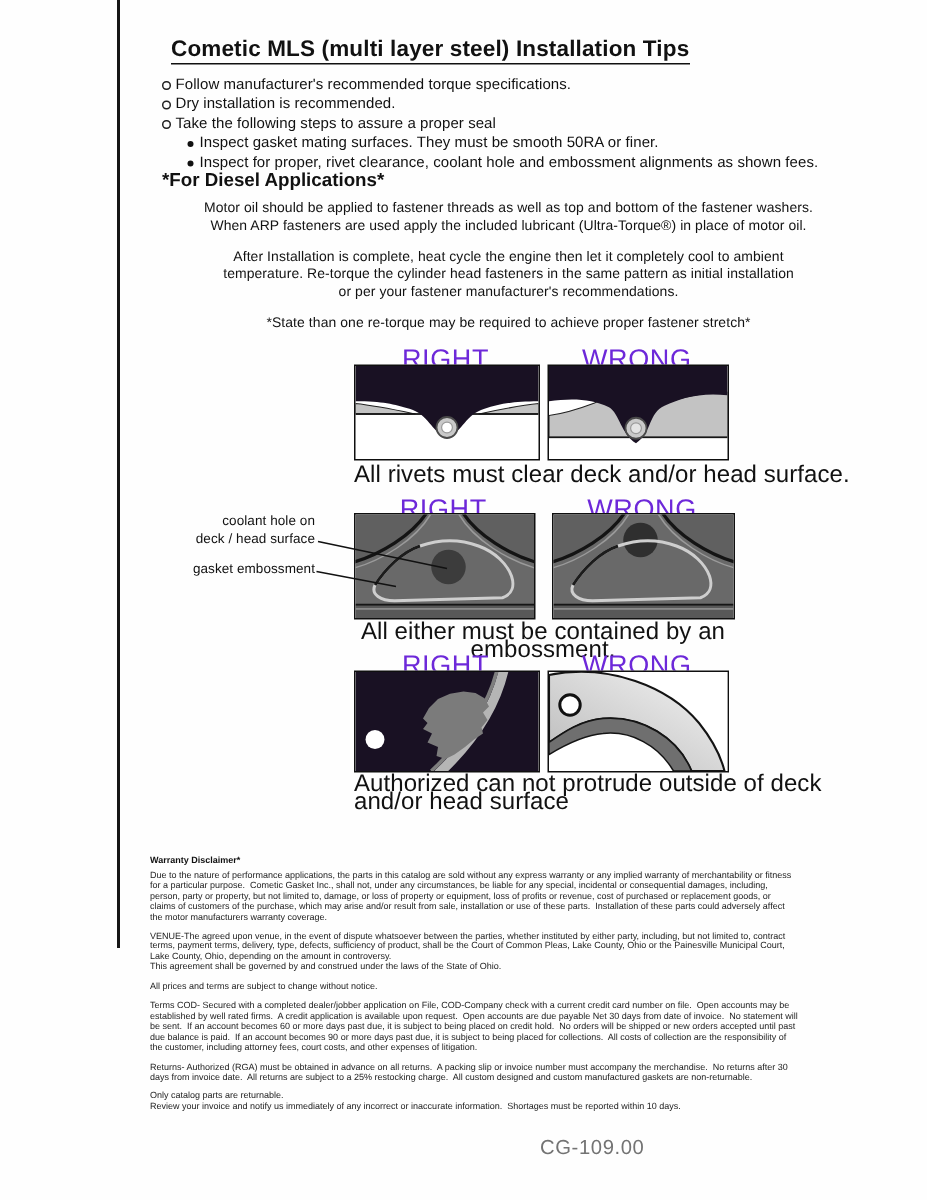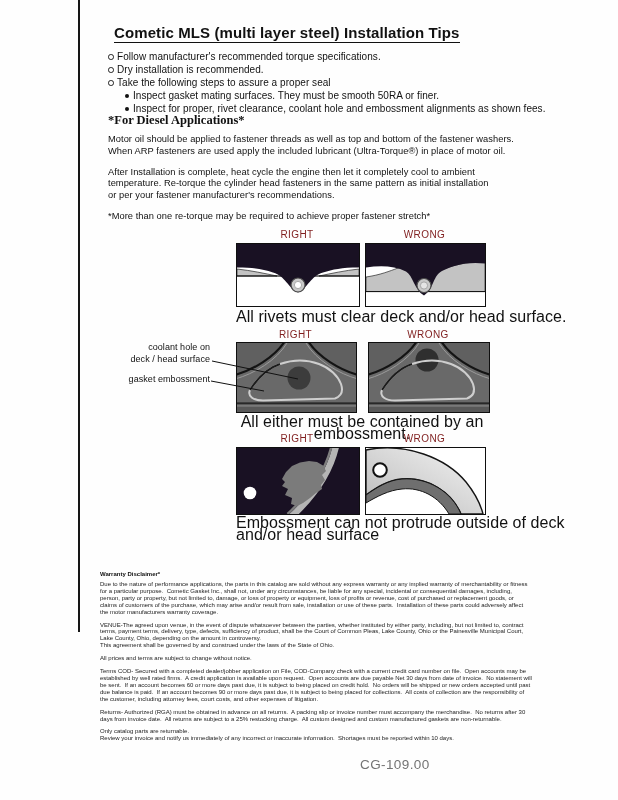--- a/index.html
+++ b/index.html
@@ -11,25 +11,25 @@
   .intro{position:absolute;left:100px;top:24px;width:470px;}
   .doc-title{display:inline-block;margin:0 0 7px 14px;font-size:15px;font-weight:bold;letter-spacing:0.1px;border-bottom:1.6px solid #111;padding-bottom:1px;}
   .bullet,.sub-bullet{position:relative;font-size:10px;line-height:13px;letter-spacing:0.05px;}
   .bullet{padding-left:17px;}
   .bullet::before{content:"";position:absolute;left:8px;top:4.2px;width:3.6px;height:3.6px;border:1px solid #222;border-radius:50%;}
   .sub-bullet{padding-left:33px;}
   .sub-bullet::before{content:"";position:absolute;left:25px;top:4.8px;width:4.4px;height:4.4px;background:#111;border-radius:50%;}
 
   
   .diesel{position:absolute;left:100px;top:113px;width:470px;}
-  .diesel h2{margin:0 0 6px 8px;font-size:12.5px;font-weight:bold;font-family:Liberation Serif, serif;}
-  .diesel p{margin:0 0 9px 8px;font-size:9.3px;line-height:11.8px;letter-spacing:0.05px;white-space:pre-line;}
+  .diesel h2{margin:0 0 6px 8px;font-size:12.5px;font-weight:bold;}
+  .diesel p{margin:0 0 9px 8px;font-size:9.3px;line-height:11.8px;letter-spacing:0.05px;white-space:pre-line;text-align:center;}
 
   
-  .fig-label{position:absolute;font-size:10px;letter-spacing:0.4px;text-align:center;color:#7f1d1d;}
+  .fig-label{position:absolute;font-size:18px;letter-spacing:0.4px;text-align:center;color:#6d28d9;}
   .fig-box{position:absolute;border:1.6px solid #0f0f0f;background:#fff;line-height:0;}
   .fig-caption{position:absolute;font-size:16px;line-height:11.8px;letter-spacing:0.05px;white-space:pre-line;}
   .anno{position:absolute;font-size:9px;line-height:11.6px;text-align:right;white-space:pre-line;letter-spacing:0.05px;}
   .leader{position:absolute;left:95px;top:330px;pointer-events:none;z-index:6;}
 
   
   .warranty{position:absolute;left:100px;top:571px;width:432px;}
   .warranty h3{margin:0 0 4px 0;font-size:6px;font-weight:bold;}
   .warranty p{margin:0 0 6px 0;font-size:6px;line-height:6.9px;white-space:pre-wrap;color:#1c1c1c;}
   .doc-code{position:absolute;left:360px;top:757px;font-size:13.5px;letter-spacing:0.4px;color:#737373;}
@@ -49,21 +49,21 @@
     <div class="sub-bullet">Inspect for proper, rivet clearance, coolant hole and embossment alignments as shown fees.</div>
   </div>
 
   <div class="diesel">
     <h2>*For Diesel Applications*</h2>
     <p>Motor oil should be applied to fastener threads as well as top and bottom of the fastener washers.
 When ARP fasteners are used apply the included lubricant (Ultra-Torque®) in place of motor oil.</p>
     <p>After Installation is complete, heat cycle the engine then let it completely cool to ambient
 temperature. Re-torque the cylinder head fasteners in the same pattern as initial installation
 or per your fastener manufacturer's recommendations.</p>
-    <p>*More than one re-torque may be required to achieve proper fastener stretch*</p>
+    <p>*State than one re-torque may be required to achieve proper fastener stretch*</p>
   </div>
 
   <div class="fig-label" style="left:236px;top:229px;width:122px;">RIGHT</div>
   <div class="fig-label" style="left:365px;top:229px;width:119px;">WRONG</div>
 
   <div class="fig-box" style="left:236px;top:243px;width:122px;height:62px;">
     <svg width="122" height="62" viewBox="0 0 122 62">
       <path d="M0,25 C14,26.5 28,29.5 40,32 L0,32 Z" fill="#c3c3c3" stroke="#222" stroke-width="0.7"></path>
       <path d="M122,25 C108,26.5 94,29.5 82,32 L122,32 Z" fill="#c3c3c3" stroke="#222" stroke-width="0.7"></path>
       <rect x="0" y="31.4" width="122" height="1.2" fill="#161616"></rect>
@@ -147,21 +147,21 @@
           <stop offset="0" stop-color="#b9b9b9"></stop>
           <stop offset="1" stop-color="#f4f4f4"></stop>
         </linearGradient>
       </defs>
       <rect width="119" height="66" fill="#ffffff"></rect>
       <path d="M0,2 C40,-6 80,10 100,34 C108,44 114,54 117,66 L95,66 C86,44 62,29 36,31 C22,32 10,40 0,47 Z" fill="url(#g3)" stroke="#141414" stroke-width="1.4"></path>
       <path d="M0,47 C10,40 22,32 36,31 C62,29 86,44 95,66 L83,66 C73,49 55,39 36,41 C23,42 10,49 0,55 Z" fill="#6f6f6f" stroke="#141414" stroke-width="1"></path>
       <circle cx="14" cy="22" r="6.8" fill="#ffffff" stroke="#111" stroke-width="2"></circle>
     </svg>
   </div>
-  <div class="fig-caption" style="left:236px;top:517px;">Embossment can not protrude outside of deck
+  <div class="fig-caption" style="left:236px;top:517px;">Authorized can not protrude outside of deck
 and/or head surface</div>
 
   <div class="warranty">
     <h3>Warranty Disclaimer*</h3>
     <p>Due to the nature of performance applications, the parts in this catalog are sold without any express warranty or any implied warranty of merchantability or fitness for a particular purpose.  Cometic Gasket Inc., shall not, under any circumstances, be liable for any special, incidental or consequential damages, including, person, party or property, but not limited to, damage, or loss of property or equipment, loss of profits or revenue, cost of purchased or replacement goods, or claims of customers of the purchase, which may arise and/or result from sale, installation or use of these parts.  Installation of these parts could adversely affect the motor manufacturers warranty coverage.</p>
     <p>VENUE-The agreed upon venue, in the event of dispute whatsoever between the parties, whether instituted by either party, including, but not limited to, contract terms, payment terms, delivery, type, defects, sufficiency of product, shall be the Court of Common Pleas, Lake County, Ohio or the Painesville Municipal Court, Lake County, Ohio, depending on the amount in controversy.
 This agreement shall be governed by and construed under the laws of the State of Ohio.</p>
     <p>All prices and terms are subject to change without notice.</p>
     <p>Terms COD- Secured with a completed dealer/jobber application on File, COD-Company check with a current credit card number on file.  Open accounts may be established by well rated firms.  A credit application is available upon request.  Open accounts are due payable Net 30 days from date of invoice.  No statement will be sent.  If an account becomes 60 or more days past due, it is subject to being placed on credit hold.  No orders will be shipped or new orders accepted until past due balance is paid.  If an account becomes 90 or more days past due, it is subject to being placed for collections.  All costs of collection are the responsibility of the customer, including attorney fees, court costs, and other expenses of litigation.</p>
     <p>Returns- Authorized (RGA) must be obtained in advance on all returns.  A packing slip or invoice number must accompany the merchandise.  No returns after 30 days from invoice date.  All returns are subject to a 25% restocking charge.  All custom designed and custom manufactured gaskets are non-returnable.</p>

